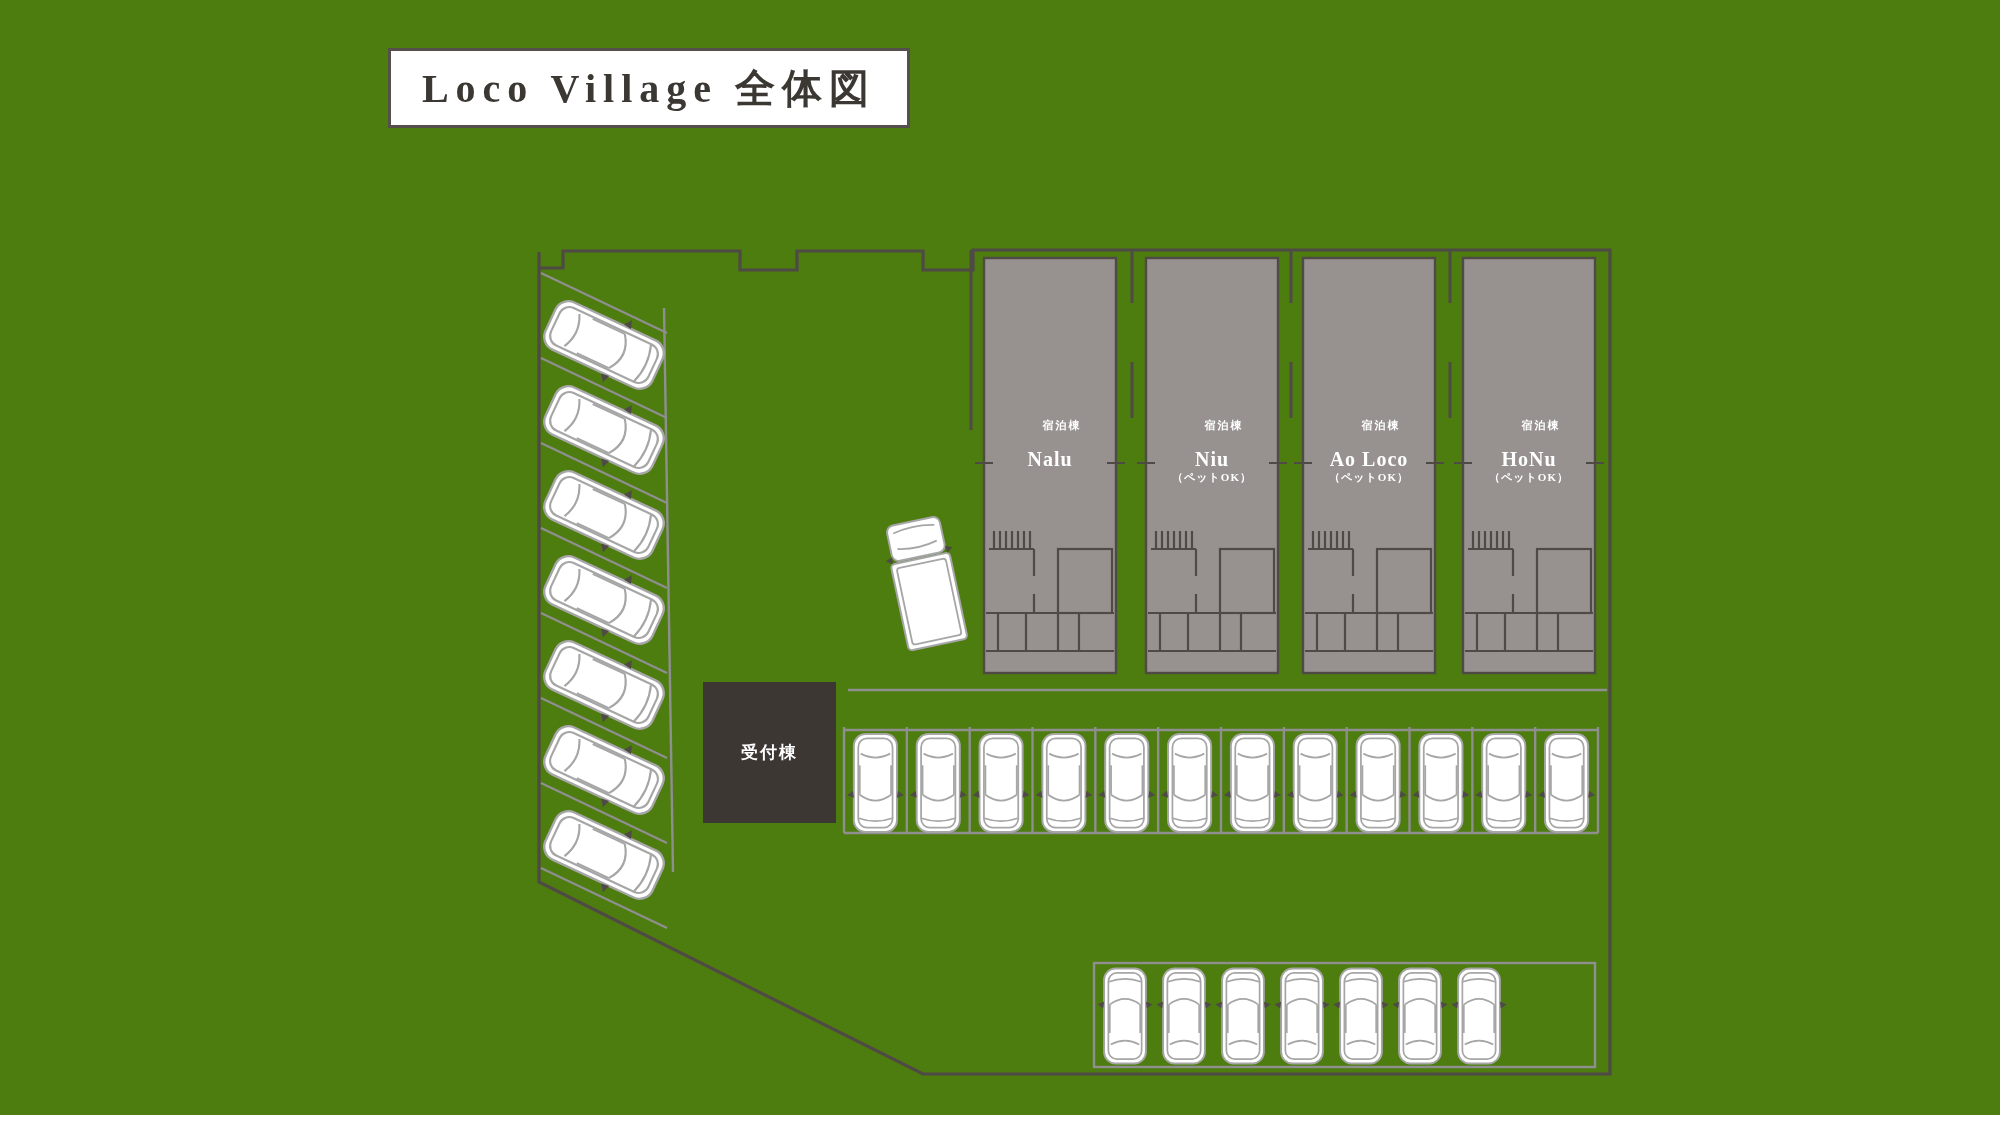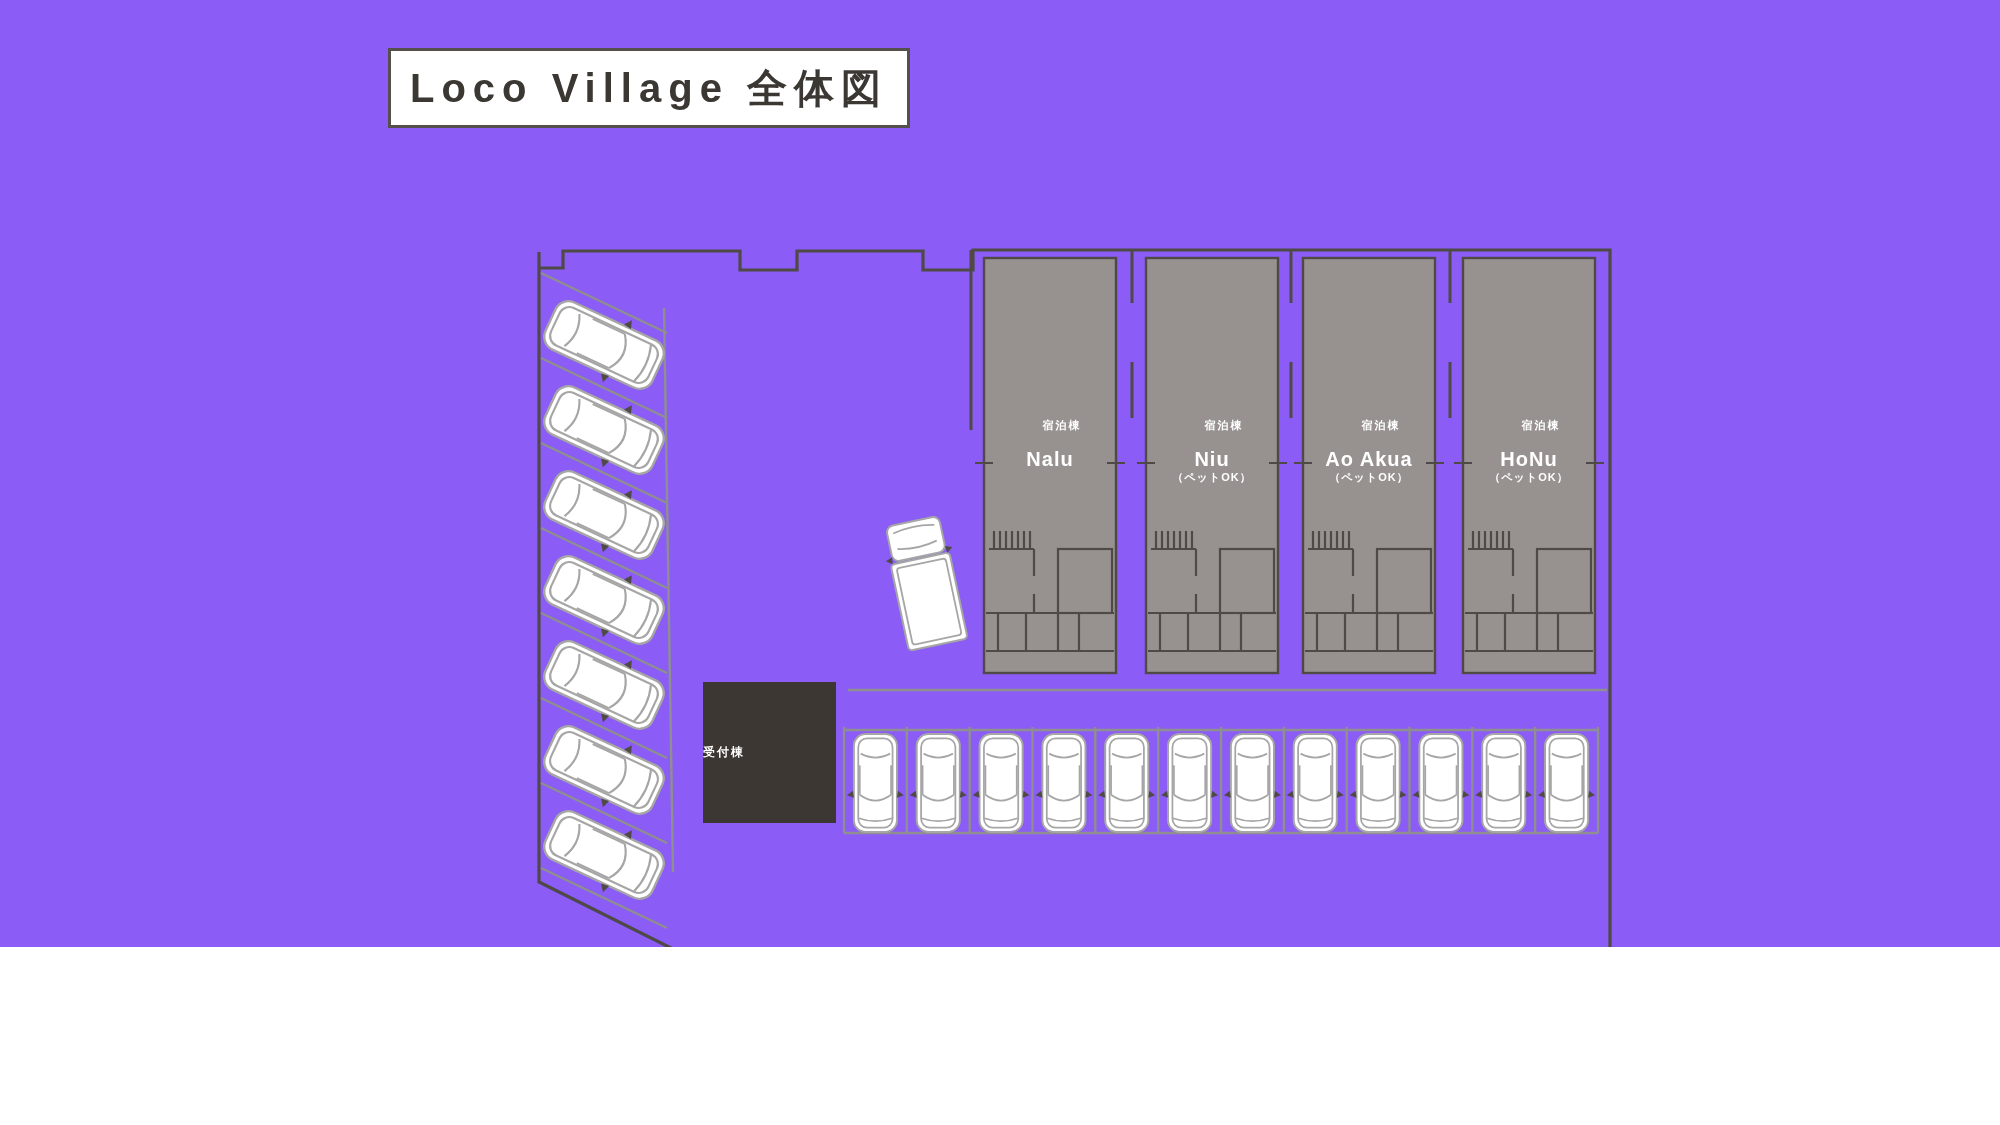--- a/index.html
+++ b/index.html
@@ -5,22 +5,22 @@
   :root{
     --building-fill:#979290;
     --reception-fill:#3d3734;
     --wall:#4f4a46;
     --pline:#8f8f8f;
     --carline:#a6a6a6;
     --ink:#3b3733;
   }
   html,body{margin:0;padding:0;background:#fff;}
   .stage{
-    position:relative;width:2000px;height:947px;background:#8b5cf6;overflow:hidden;
-    font-family:Liberation Sans, sans-serif;
+    position:relative;width:2000px;height:1115px;background:#4d7c0f;overflow:hidden;
+    font-family:Liberation Serif, serif;
   }
   .plan-svg{position:absolute;left:0;top:0;}
   .wall-line{stroke:var(--wall);stroke-width:3.2;fill:none;stroke-linejoin:miter;}
   .wall-seg{stroke:var(--wall);stroke-width:3;fill:none;}
   .bld{fill:var(--building-fill);stroke:var(--wall);stroke-width:2.4;}
   .iline{stroke:var(--wall);stroke-width:2.2;fill:none;}
   .pline{stroke:var(--pline);stroke-width:2.4;fill:none;}
   .car-body{fill:#fff;stroke:var(--carline);stroke-width:2;}
   .car-det{fill:none;stroke:var(--carline);stroke-width:1.8;}
   .car-mir{fill:var(--wall);stroke:none;}
@@ -32,22 +32,22 @@
     box-sizing:border-box;background:#fff;
   }
   .bldg-label{
     position:absolute;top:420px;width:132px;text-align:center;color:#fff;line-height:1;
   }
   .b-type{font-size:11px;font-weight:bold;letter-spacing:2px;margin-left:24px;}
   .b-name{font-size:20px;font-weight:bold;letter-spacing:1px;margin-top:18px;white-space:nowrap;}
   .b-note{font-size:11px;font-weight:bold;letter-spacing:1px;margin-top:3px;}
   .reception{
     position:absolute;left:703px;top:682px;width:133px;height:141px;
-    background:var(--reception-fill);color:#fff;display:flex;align-items:center;justify-content:flex-start;
-    font-size:12px;font-weight:bold;letter-spacing:2px;
+    background:var(--reception-fill);color:#fff;display:flex;align-items:center;justify-content:center;
+    font-size:17px;font-weight:bold;letter-spacing:2px;
   }
 </style>
 </head>
 <body>
 
 <div class="stage">
 
   <svg class="plan-svg" width="2000" height="1125" viewBox="0 0 2000 1125">
     <defs>
 
@@ -184,21 +184,21 @@
     <div class="b-name">Nalu</div>
     <div class="b-note"></div>
   </div>
   <div class="bldg-label" style="left:1146px">
     <div class="b-type">宿泊棟</div>
     <div class="b-name">Niu</div>
     <div class="b-note">（ペットOK）</div>
   </div>
   <div class="bldg-label" style="left:1303px">
     <div class="b-type">宿泊棟</div>
-    <div class="b-name">Ao Akua</div>
+    <div class="b-name">Ao Loco</div>
     <div class="b-note">（ペットOK）</div>
   </div>
   <div class="bldg-label" style="left:1463px">
     <div class="b-type">宿泊棟</div>
     <div class="b-name">HoNu</div>
     <div class="b-note">（ペットOK）</div>
   </div>
 
   <div class="reception">
     <span>受付棟</span>

